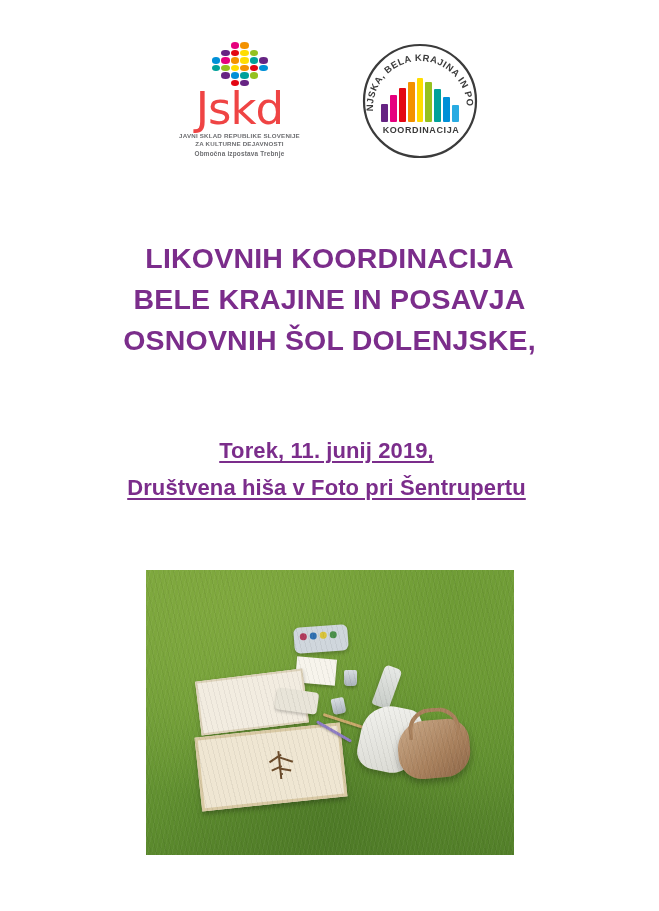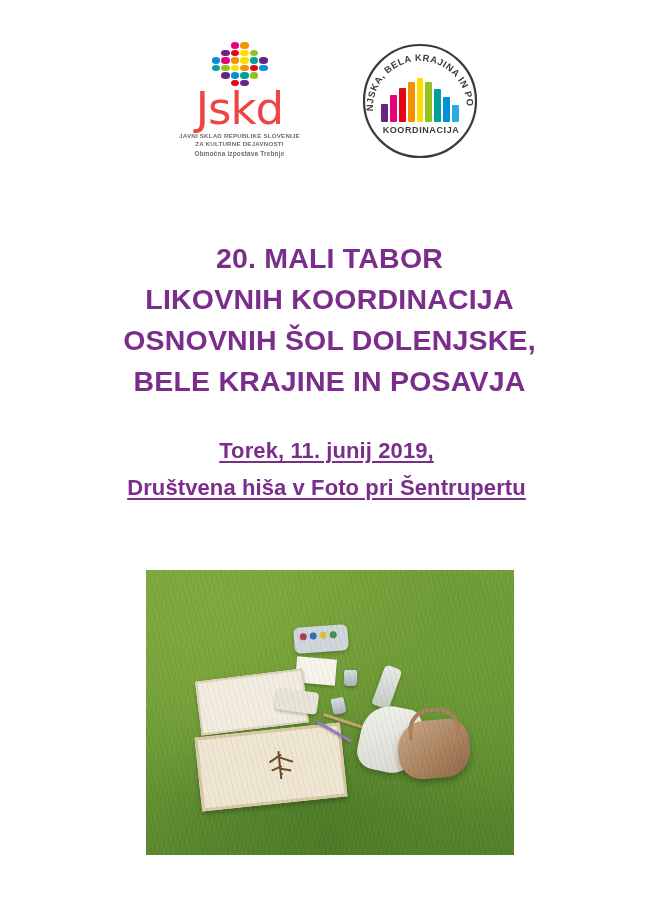--- a/index.html
+++ b/index.html
@@ -401,24 +401,23 @@
         <span style="height:33px;background:#00a19a"></span>
         <span style="height:25px;background:#0090d7"></span>
         <span style="height:17px;background:#29abe2"></span>
       </div>
       <div class="koord-label">KOORDINACIJA</div>
     </div>
 
   </div>
 
   <div class="title-block">
-    <div class="title-line">20. MALI TABOR</div>
     <div class="title-line">LIKOVNIH KOORDINACIJA</div>
+    <div class="title-line">BELE KRAJINE IN POSAVJA</div>
     <div class="title-line">OSNOVNIH ŠOL DOLENJSKE,</div>
-    <div class="title-line">BELE KRAJINE IN POSAVJA</div>
   </div>
 
   <div class="subtitle-block">
     <div class="subtitle-line"><span>Torek, 11. junij 2019,</span></div>
     <div class="subtitle-line"><span>Društvena hiša v Foto pri Šentrupertu</span></div>
   </div>
 
   <div class="photo-wrap">
     <div class="photo">
       <div class="obj palette-top">

